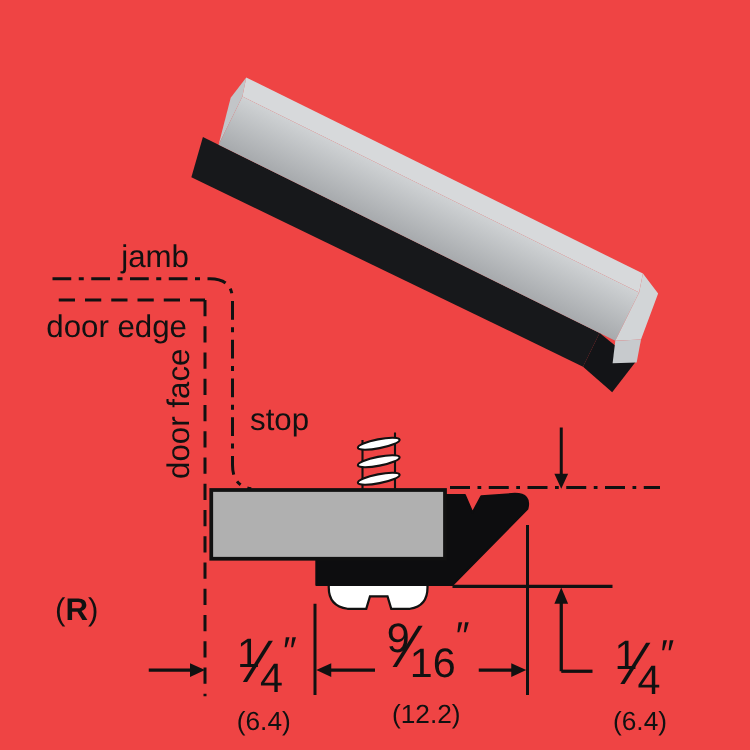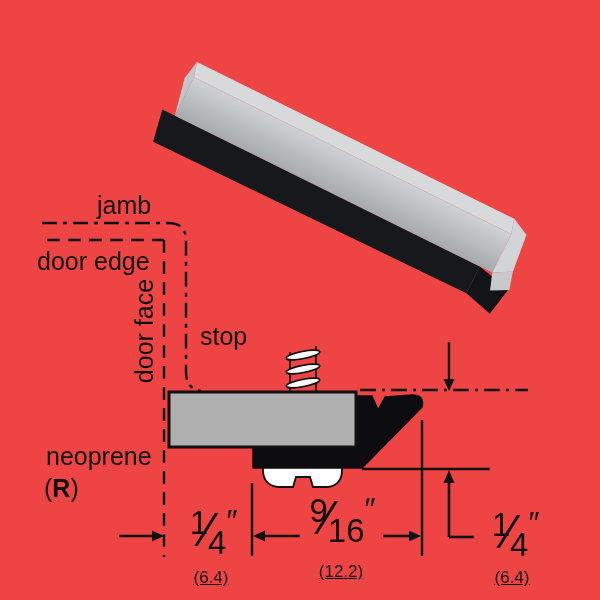--- a/index.html
+++ b/index.html
@@ -18,21 +18,21 @@
   }
   .dim{
     position:absolute;transform:translate(-50%,-50%);white-space:nowrap;
     font-size:34px;letter-spacing:0;
   }
   .dim .num{font-size:33px;vertical-align:13px;}
   .dim .slash{font-size:48px;vertical-align:1px;margin:0 -4px;}
   .dim .den{font-size:33px;vertical-align:-7px;}
   .dim .unit{font-size:31px;vertical-align:15px;letter-spacing:-3px;}
   .mm{
-    position:absolute;transform:translate(-50%,-50%);font-size:17px;white-space:nowrap;text-decoration:underline;
+    position:absolute;transform:translate(-50%,-50%);font-size:21px;white-space:nowrap;
   }
   .bold{font-weight:bold;}
 </style>
 </head>
 <body>
 
 <div class="stage">
 
   <svg width="600" height="600" viewBox="0 0 600 600">
     <defs>
@@ -92,21 +92,20 @@
     <line x1="264" y1="536" x2="300" y2="536" stroke="#111" stroke-width="2.6"></line>
     <line x1="383" y1="536" x2="410" y2="536" stroke="#111" stroke-width="2.6"></line>
     <polygon points="409,530.5 409,541.5 421,536" fill="#111"></polygon>
   </svg>
 
   <div class="lbl" style="left:97px;top:206px;">jamb</div>
   <div class="lbl" style="left:37px;top:262px;text-align:right;">door edge</div>
   <div class="rot" style="left:144px;top:331px;">door face</div>
   <div class="lbl" style="left:200px;top:337px;">stop</div>
 
-  <div class="lbl" style="left:46px;top:457px;">neoprene</div>
   <div class="lbl" style="left:44px;top:489px;"><span>(</span><span class="bold">R</span><span>)</span></div>
 
   <div class="dim" style="left:212px;top:532px;"><span class="num">1</span><span class="slash">⁄</span><span class="den">4</span><span class="unit">″</span></div>
   <div class="mm" style="left:211px;top:578px;">(6.4)</div>
 
   <div class="dim" style="left:341px;top:520px;"><span class="num">9</span><span class="slash">⁄</span><span class="den">16</span><span class="unit">″</span></div>
   <div class="mm" style="left:341px;top:572px;">(12.2)</div>
 
   <div class="dim" style="left:514px;top:534px;"><span class="num">1</span><span class="slash">⁄</span><span class="den">4</span><span class="unit">″</span></div>
   <div class="mm" style="left:512px;top:578px;">(6.4)</div>

